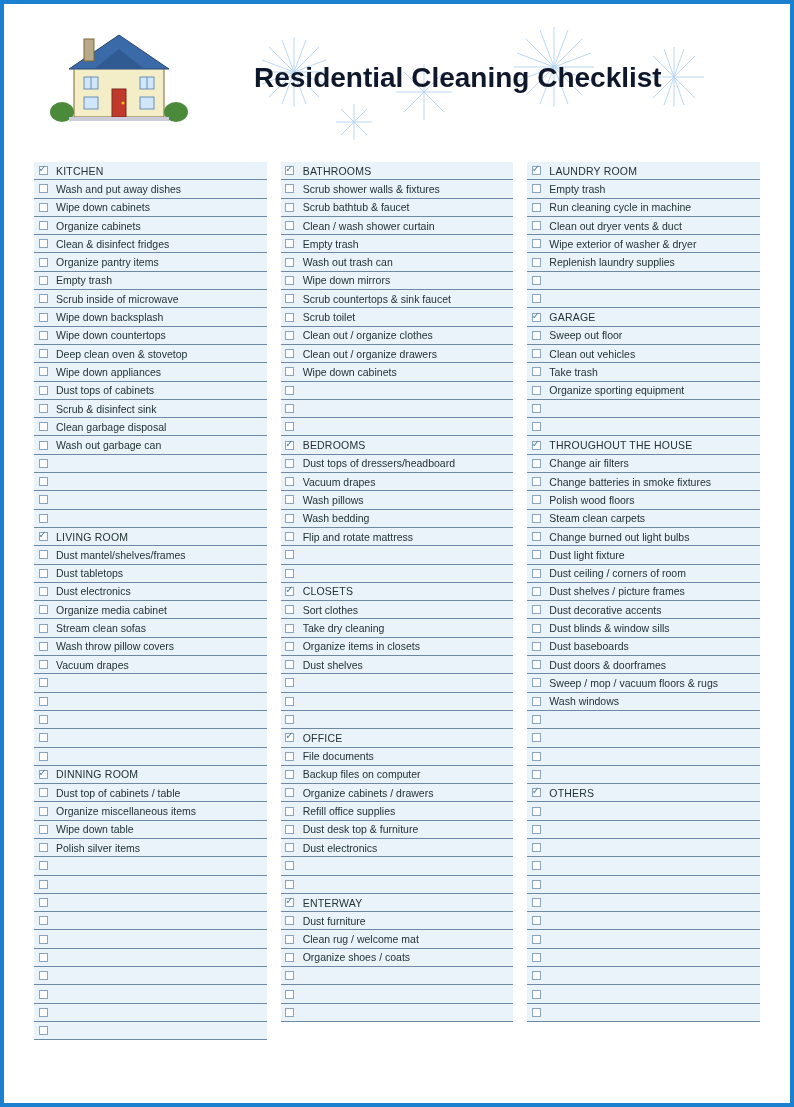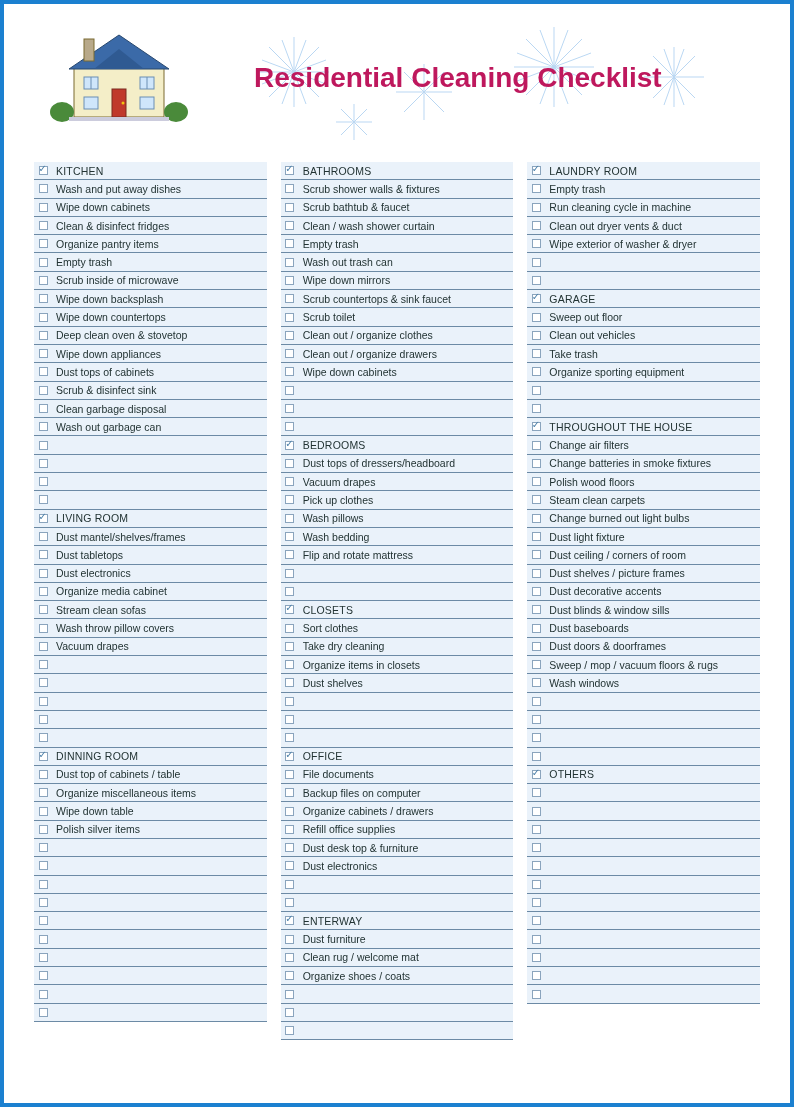--- a/index.html
+++ b/index.html
@@ -35,21 +35,21 @@
     top: 0;
     height: 120px;
     pointer-events: none;
   }
   .title {
     position: absolute;
     left: 220px;
     top: 40px;
     font-size: 28px;
     font-weight: bold;
-    color: #be185d;
+    color: #0f172a;
   }
   .columns {
     display: flex;
     gap: 14px;
     padding: 0 30px 20px 30px;
   }
   .col {
     flex: 1;
     display: flex;
     flex-direction: column;
@@ -191,20 +191,26 @@
         <div class="row">
           <div class="cb">
             <div class="checkbox-box"></div>
           </div>
           <div class="txt">Wipe down cabinets</div>
         </div>
         <div class="row">
           <div class="cb">
             <div class="checkbox-box"></div>
           </div>
+          <div class="txt">Organize cabinets</div>
+        </div>
+        <div class="row">
+          <div class="cb">
+            <div class="checkbox-box"></div>
+          </div>
           <div class="txt">Clean &amp; disinfect fridges</div>
         </div>
         <div class="row">
           <div class="cb">
             <div class="checkbox-box"></div>
           </div>
           <div class="txt">Organize pantry items</div>
         </div>
         <div class="row">
           <div class="cb">
@@ -565,26 +571,20 @@
         <div class="row">
           <div class="cb">
             <div class="checkbox-box"></div>
           </div>
           <div class="txt">Vacuum drapes</div>
         </div>
         <div class="row">
           <div class="cb">
             <div class="checkbox-box"></div>
           </div>
-          <div class="txt">Pick up clothes</div>
-        </div>
-        <div class="row">
-          <div class="cb">
-            <div class="checkbox-box"></div>
-          </div>
           <div class="txt">Wash pillows</div>
         </div>
         <div class="row">
           <div class="cb">
             <div class="checkbox-box"></div>
           </div>
           <div class="txt">Wash bedding</div>
         </div>
         <div class="row">
           <div class="cb">
@@ -772,20 +772,26 @@
           <div class="cb">
             <div class="checkbox-box"></div>
           </div>
           <div class="txt">Clean out dryer vents &amp; duct</div>
         </div>
         <div class="row">
           <div class="cb">
             <div class="checkbox-box"></div>
           </div>
           <div class="txt">Wipe exterior of washer &amp; dryer</div>
+        </div>
+        <div class="row">
+          <div class="cb">
+            <div class="checkbox-box"></div>
+          </div>
+          <div class="txt">Replenish laundry supplies</div>
         </div>
         <div class="row empty">
           <div class="cb">
             <div class="checkbox-box"></div>
           </div>
           <div class="txt"></div>
         </div>
         <div class="row empty">
           <div class="cb">
             <div class="checkbox-box"></div>

